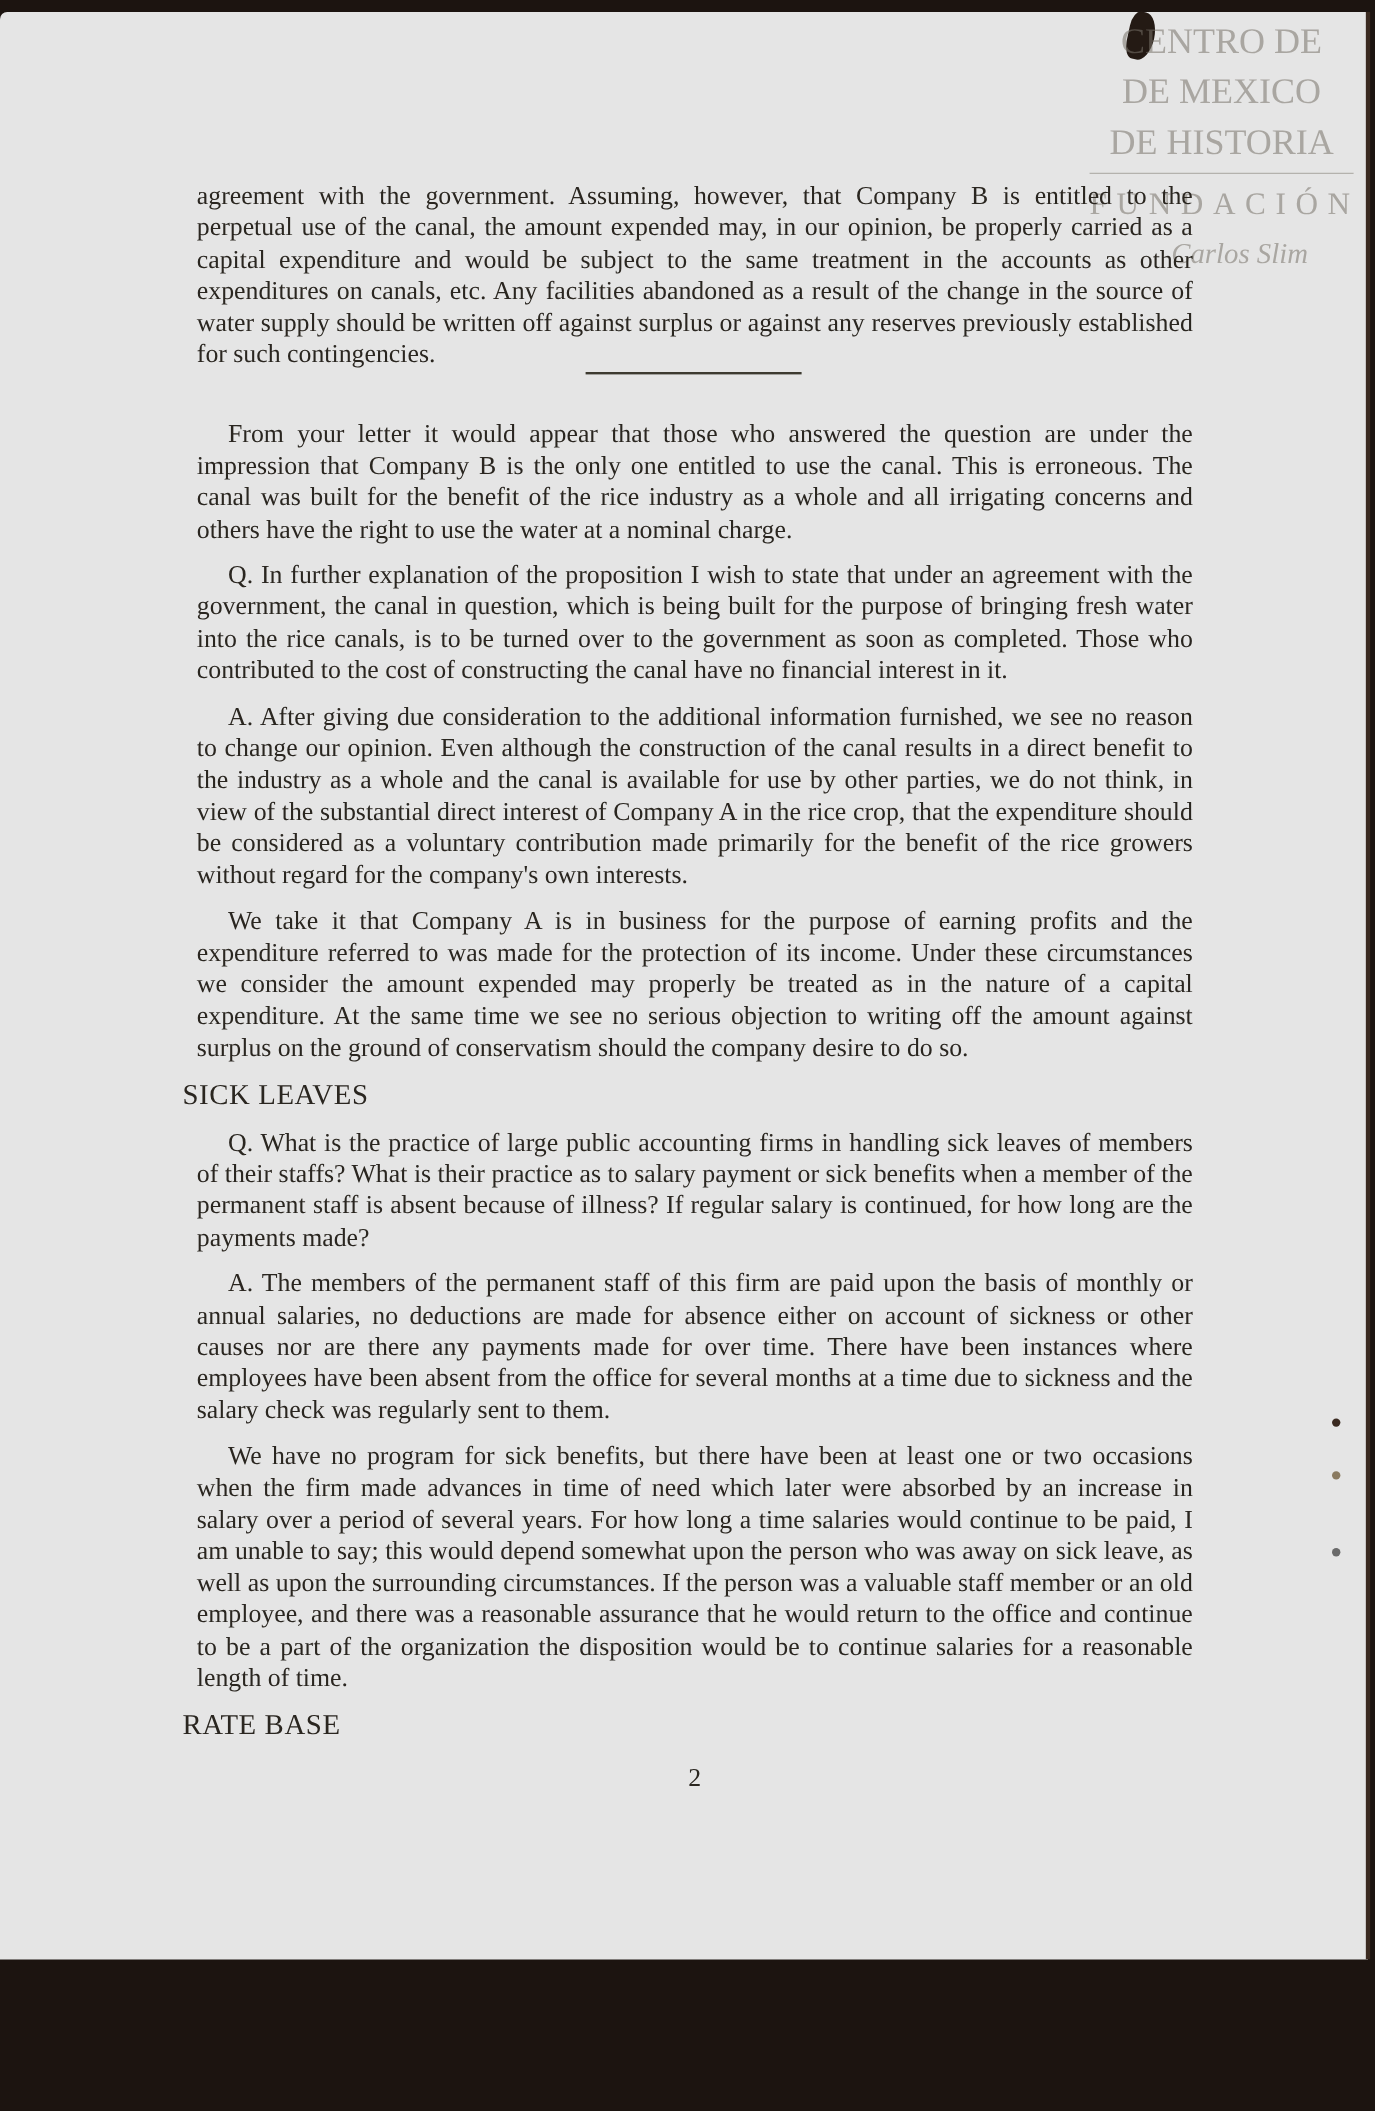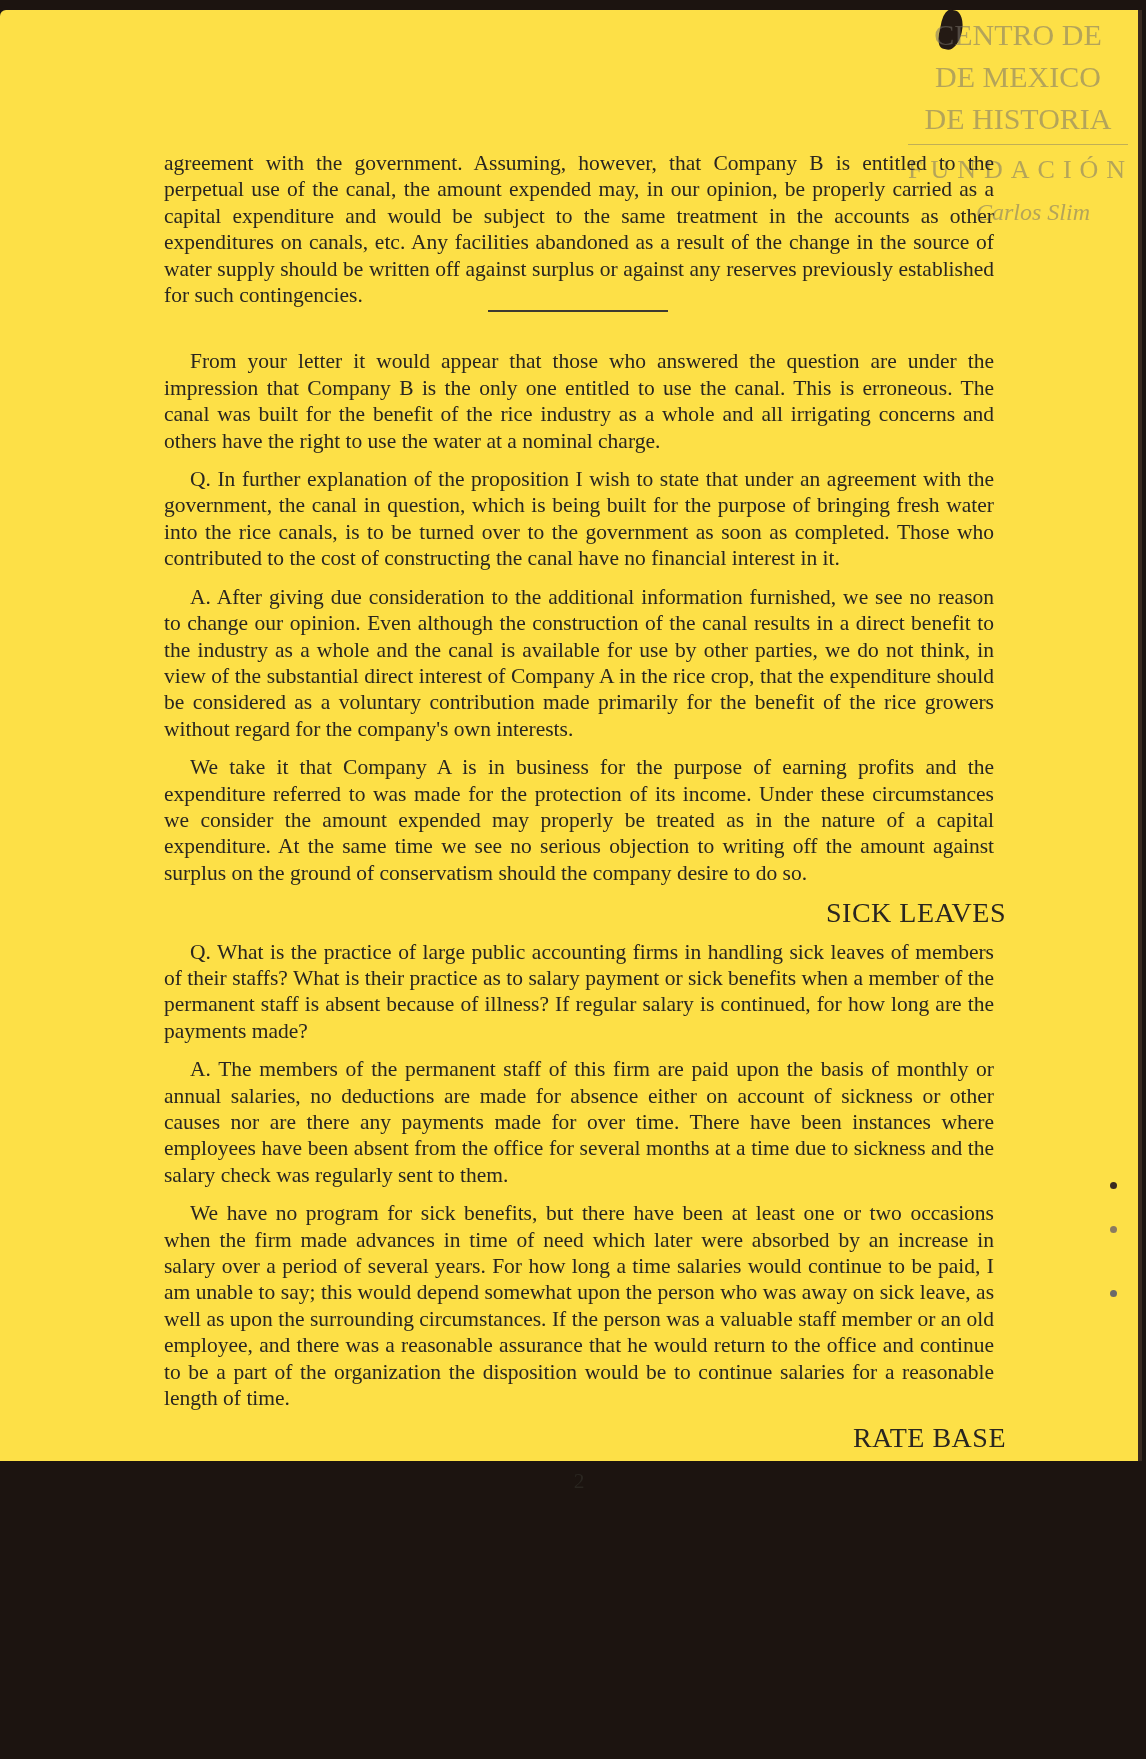--- a/index.html
+++ b/index.html
@@ -6,22 +6,22 @@
     body {
       width: 1146px; height: 1759px;
       background: #1c1410;
       position: relative;
       overflow: hidden;
       font-family: "Liberation Serif", "DejaVu Serif", serif;
     }
     .page {
       position: absolute;
       left: 0; top: 10px;
-      width: 1138px; height: 1451px;
-      background: #fde047;
+      width: 1138px; height: 1623px;
+      background: #e5e5e5;
       border-top-left-radius: 6px;
       border-right: 4px solid #3a2a20;
     }
     .torn {
       position: absolute; left: 940px; top: 0; width: 22px; height: 40px;
       background: #241a14; border-radius: 40% 60% 60% 40%;
       transform: rotate(12deg);
     }
     .watermark {
       position: absolute; right: 10px; top: 4px;
@@ -42,21 +42,21 @@
       text-align: justify;
     }
     .content p { margin: 12px; }
     .indent { text-indent: 26px; }
     .rule {
       width: 180px; height: 2px; background: #3d3a30;
       margin: -10px 0 0 336px;
     }
     .gap { height: 24px; }
     .heading {
-      text-align: right; font-size: 28px; letter-spacing: 0.5px;
+      text-align: left; font-size: 24px; letter-spacing: 0.5px;
       margin: 14px 0 8px 0 !important;
       font-family: Liberation Serif, serif;
     }
     .page-number {
       text-align: center; margin-top: 16px !important;
     }
     .holes { position: absolute; right: 20px; }
     .hole { position: absolute; width: 7px; height: 7px; border-radius: 50%; background: #3a2a20; }
   </style>
 </head>

